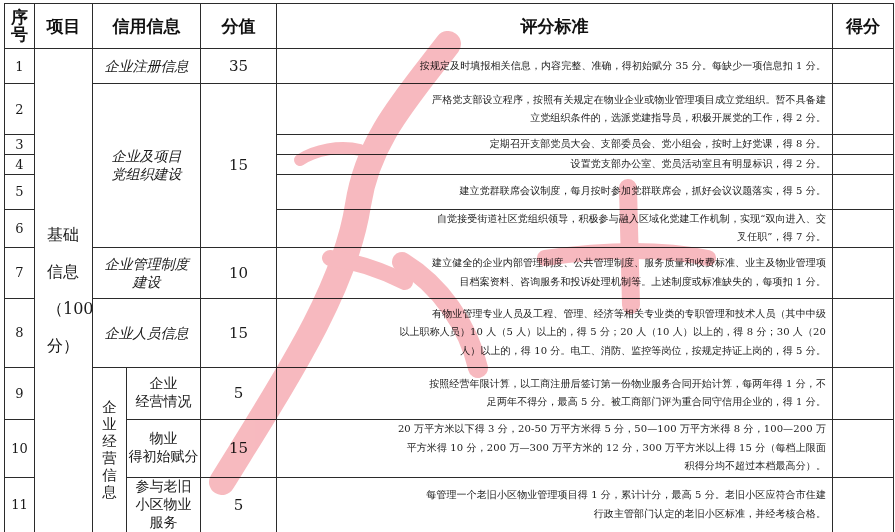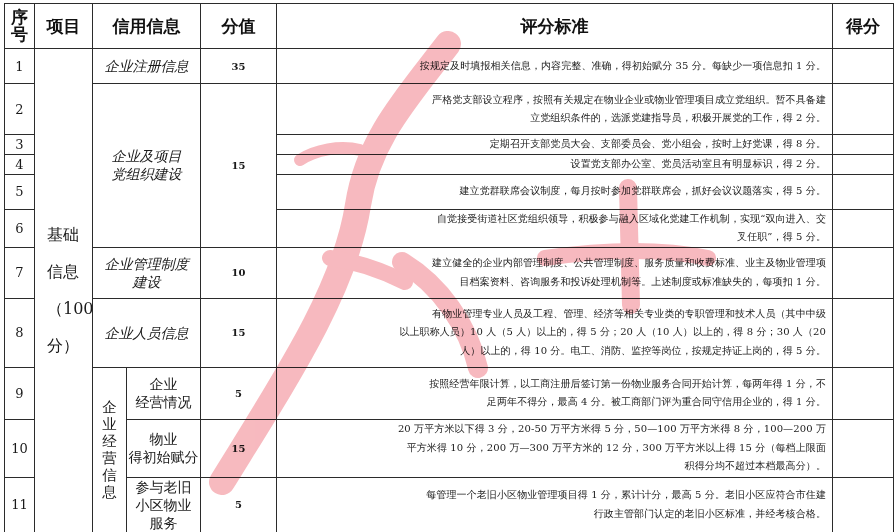--- a/index.html
+++ b/index.html
@@ -67,25 +67,25 @@
       text-align: center;
       white-space: pre-line;
       line-height: 17px;
       font-size: 14.5px;
     }
     .c-sub {
       text-align: center;
       white-space: pre-line;
       line-height: 18px;
       font-size: 14px;
+      font-family: Liberation Serif, serif;
     }
     .c-points {
       text-align: center;
-      font-size: 10px;
-      font-weight: bold;
+      font-size: 15px;
     }
     .c-criteria {
       text-align: right;
       padding: 0 6px 0 8px !important;
       white-space: pre-line;
       line-height: 18.5px;
       font-size: 10px;
       letter-spacing: 0.1px;
     }
     .c-score {
@@ -165,21 +165,21 @@
 
     <tr style="height:35px">
       <td class="c-no">5</td>
       <td class="c-criteria">建立党群联席会议制度，每月按时参加党群联席会，抓好会议议题落实，得 5 分。</td>
       <td class="c-score"></td>
     </tr>
 
     <tr style="height:38px">
       <td class="c-no">6</td>
       <td class="c-criteria">自觉接受街道社区党组织领导，积极参与融入区域化党建工作机制，实现“双向进入、交
-叉任职”，得 5 分。</td>
+叉任职”，得 7 分。</td>
       <td class="c-score"></td>
     </tr>
 
     <tr style="height:51px">
       <td class="c-no">7</td>
       <td class="c-credit" colspan="2">企业管理制度
 建设</td>
       <td class="c-points">10</td>
       <td class="c-criteria">建立健全的企业内部管理制度、公共管理制度、服务质量和收费标准、业主及物业管理项
 目档案资料、咨询服务和投诉处理机制等。上述制度或标准缺失的，每项扣 1 分。</td>
@@ -201,21 +201,21 @@
       <td class="c-group" rowspan="3">企
 业
 经
 营
 信
 息</td>
       <td class="c-sub">企业
 经营情况</td>
       <td class="c-points">5</td>
       <td class="c-criteria">按照经营年限计算，以工商注册后签订第一份物业服务合同开始计算，每两年得 1 分，不
-足两年不得分，最高 4 分。被工商部门评为重合同守信用企业的，得 1 分。</td>
+足两年不得分，最高 5 分。被工商部门评为重合同守信用企业的，得 1 分。</td>
       <td class="c-score"></td>
     </tr>
 
     <tr style="height:58px">
       <td class="c-no">10</td>
       <td class="c-sub">物业
 得初始赋分</td>
       <td class="c-points">15</td>
       <td class="c-criteria">20 万平方米以下得 3 分，20-50 万平方米得 5 分，50—100 万平方米得 8 分，100—200 万
 平方米得 10 分，200 万—300 万平方米的 12 分，300 万平方米以上得 15 分（每档上限面

